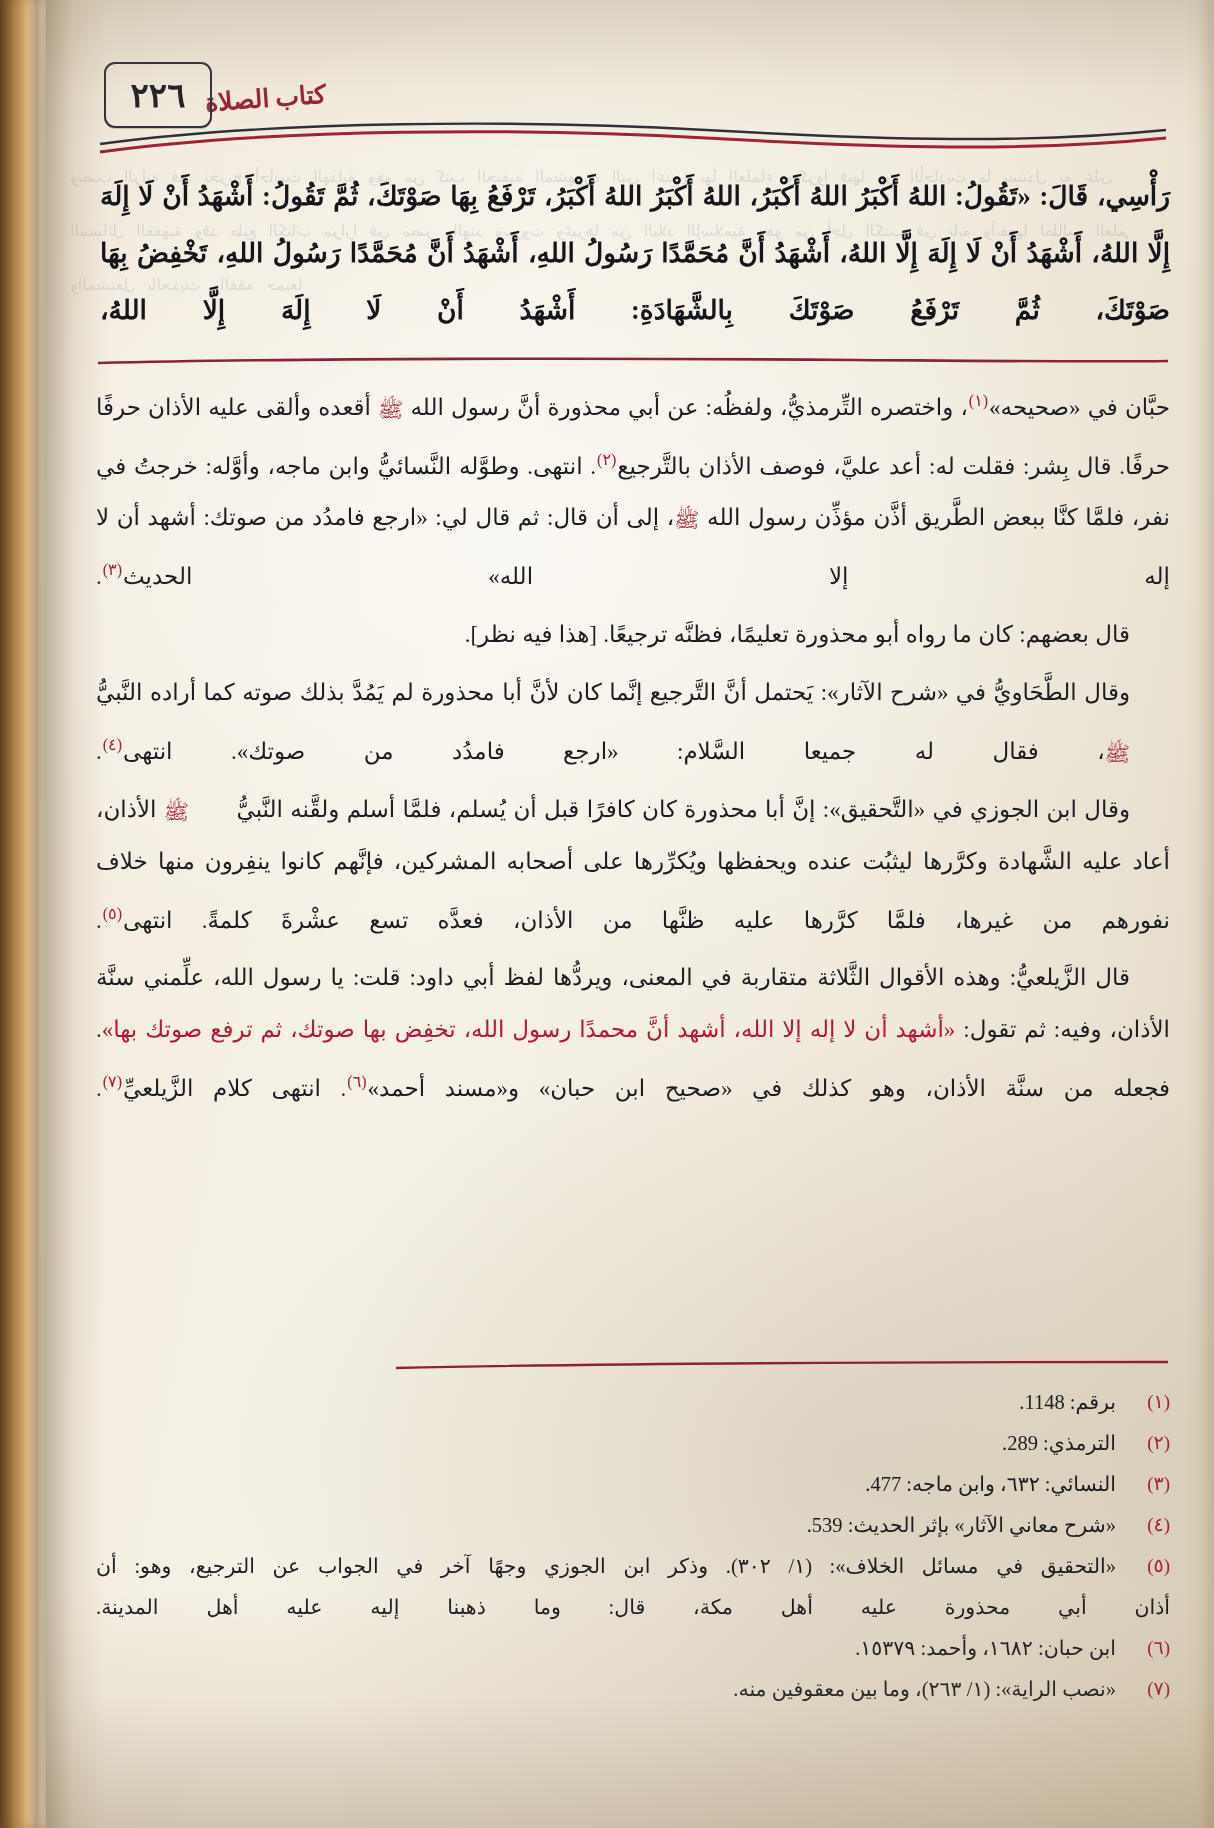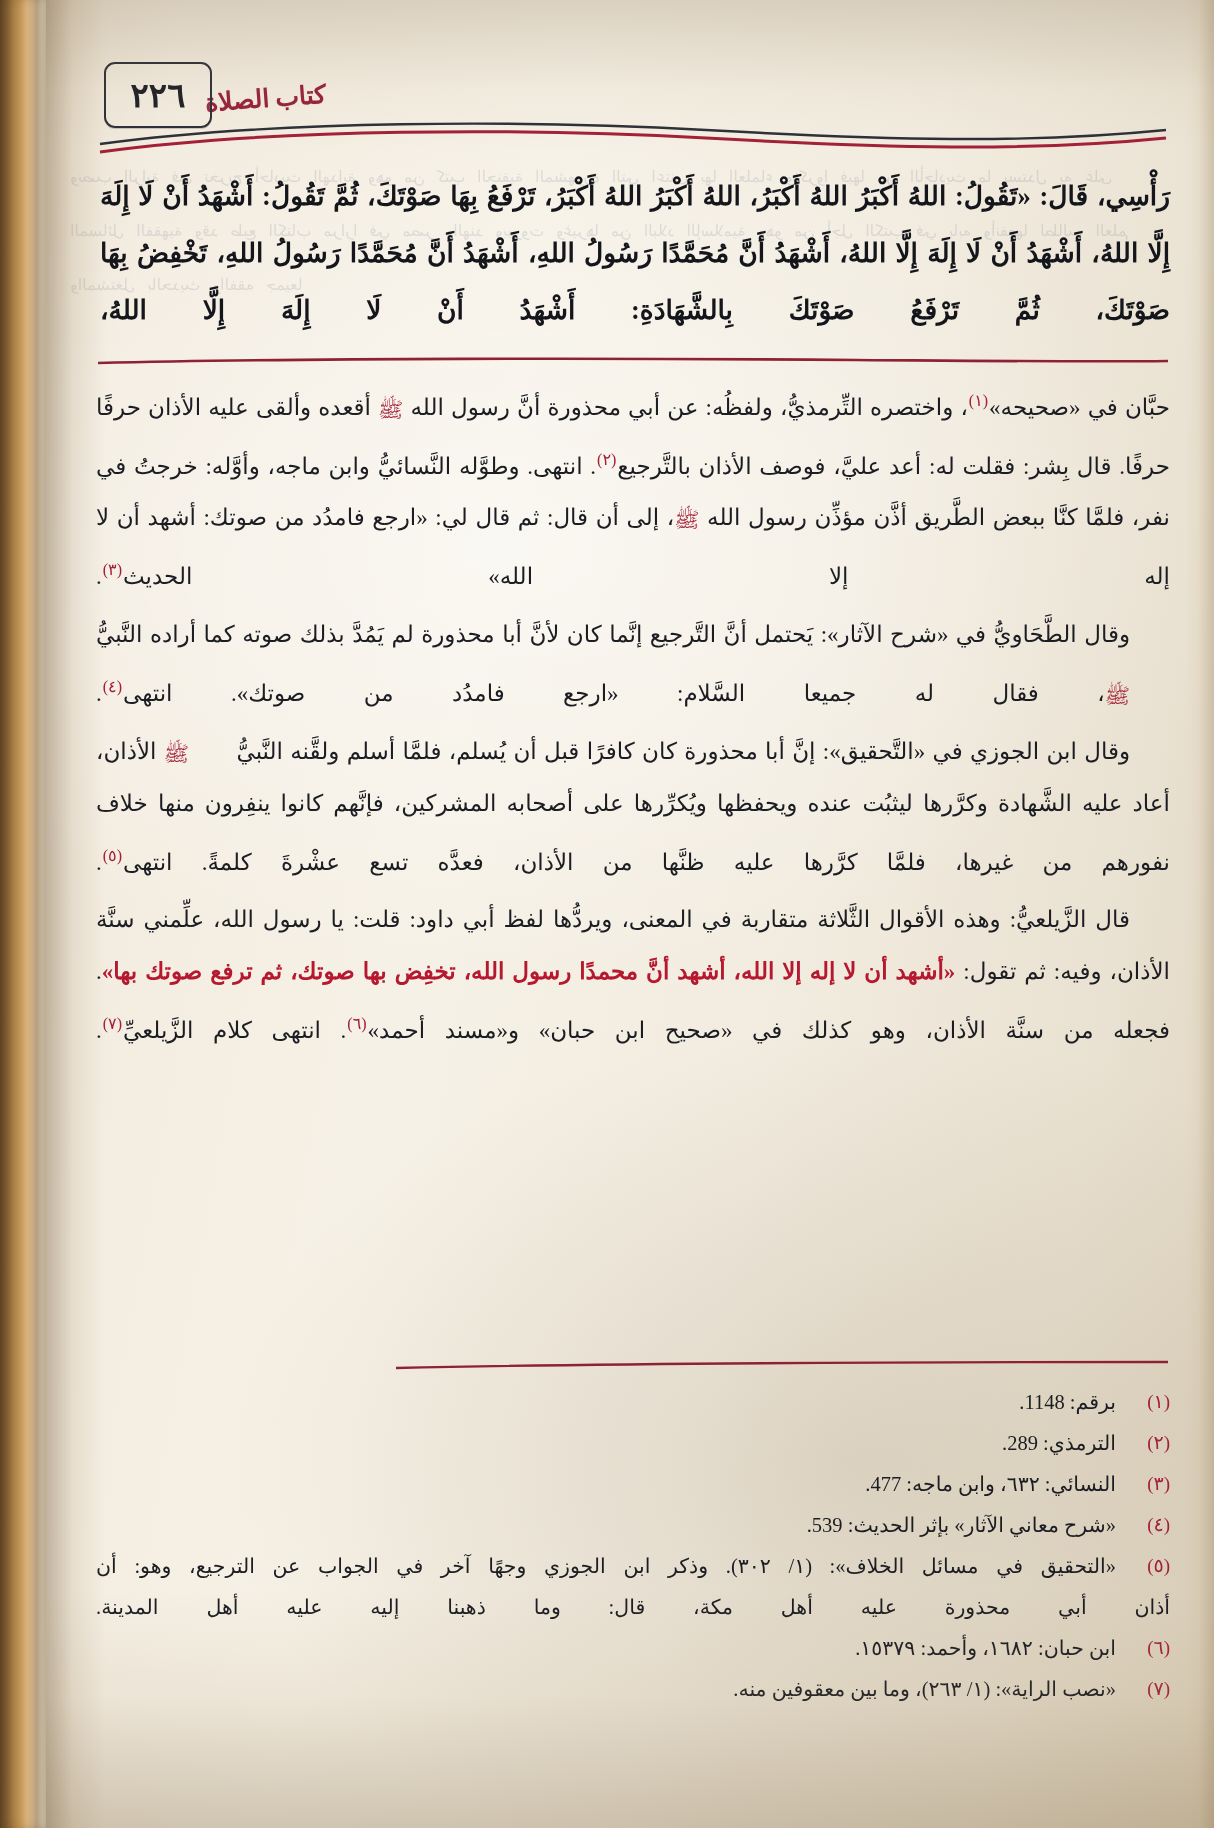--- a/index.html
+++ b/index.html
@@ -166,21 +166,21 @@
   }
   .salla {
     color: #a32038;
     font-size: 21px;
     line-height: 1;
     display: inline-block;
     transform: translateY(2px);
   }
   .red-quote {
     color: #b5182f;
-    font-weight: bold;
+    font-weight: normal;
   }
 
   
   .footnotes {
     position: absolute;
     left: 0;
     right: 0;
     bottom: 118px;
   }
   .fn-sep { height: 10px; margin-bottom: 8px; }
@@ -242,20 +242,21 @@
     
     <div class="hadith">رَأْسِي، قَالَ: «تَقُولُ: اللهُ أَكْبَرُ اللهُ أَكْبَرُ، اللهُ أَكْبَرُ اللهُ أَكْبَرُ، تَرْفَعُ بِهَا صَوْتَكَ، ثُمَّ تَقُولُ: أَشْهَدُ أَنْ لَا إِلَهَ إِلَّا اللهُ، أَشْهَدُ أَنْ لَا إِلَهَ إِلَّا اللهُ، أَشْهَدُ أَنَّ مُحَمَّدًا رَسُولُ اللهِ، أَشْهَدُ أَنَّ مُحَمَّدًا رَسُولُ اللهِ، تَخْفِضُ بِهَا صَوْتَكَ، ثُمَّ تَرْفَعُ صَوْتَكَ بِالشَّهَادَةِ: أَشْهَدُ أَنْ لَا إِلَهَ إِلَّا اللهُ،</div>
 
     <svg class="rule-thin" viewBox="0 0 1074 8" preserveAspectRatio="none">
       <path d="M2,6 C200,1 520,1 760,3 C900,4 1000,5 1072,4" fill="none" stroke="#8f2135" stroke-width="2.6"></path>
     </svg>
 
     
     <div class="body">
       <p class="para no-indent"><span>حبَّان في «صحيحه»</span><sup class="fn-ref">(١)</sup><span>، واختصره التِّرمذيُّ، ولفظُه: عن أبي محذورة أنَّ رسول الله </span><span class="salla">ﷺ</span><span> أقعده وألقى عليه الأذان حرفًا حرفًا. قال بِشر: فقلت له: أعد عليَّ، فوصف الأذان بالتَّرجيع</span><sup class="fn-ref">(٢)</sup><span>. انتهى. وطوَّله النَّسائيُّ وابن ماجه، وأوَّله: خرجتُ في نفر، فلمَّا كنَّا ببعض الطَّريق أذَّن مؤذِّن رسول الله </span><span class="salla">ﷺ</span><span>، إلى أن قال: ثم قال لي: «ارجع فامدُد من صوتك: أشهد أن لا إله إلا الله» الحديث</span><sup class="fn-ref">(٣)</sup><span>.</span></p>
+      <p class="para last-free"><span>قال بعضهم: كان ما رواه أبو محذورة تعليمًا، فظنَّه ترجيعًا. [هذا فيه نظر].</span></p>
       <p class="para"><span>وقال الطَّحَاويُّ في «شرح الآثار»: يَحتمل أنَّ التَّرجيع إنَّما كان لأنَّ أبا محذورة لم يَمُدَّ بذلك صوته كما أراده النَّبيُّ </span><span class="salla">ﷺ</span><span>، فقال له جميعا السَّلام: «ارجع فامدُد من صوتك». انتهى</span><sup class="fn-ref">(٤)</sup><span>.</span></p>
       <p class="para"><span>وقال ابن الجوزي في «التَّحقيق»: إنَّ أبا محذورة كان كافرًا قبل أن يُسلم، فلمَّا أسلم ولقَّنه النَّبيُّ </span><span class="salla">ﷺ</span><span> الأذان، أعاد عليه الشَّهادة وكرَّرها ليثبُت عنده ويحفظها ويُكرِّرها على أصحابه المشركين، فإنَّهم كانوا ينفِرون منها خلاف نفورهم من غيرها، فلمَّا كرَّرها عليه ظنَّها من الأذان، فعدَّه تسع عشْرةَ كلمةً. انتهى</span><sup class="fn-ref">(٥)</sup><span>.</span></p>
       <p class="para"><span>قال الزَّيلعيُّ: وهذه الأقوال الثَّلاثة متقاربة في المعنى، ويردُّها لفظ أبي داود: قلت: يا رسول الله، علِّمني سنَّة الأذان، وفيه: ثم تقول: </span><span class="red-quote">«أشهد أن لا إله إلا الله، أشهد أنَّ محمدًا رسول الله، تخفِض بها صوتك، ثم ترفع صوتك بها»</span><span>. فجعله من سنَّة الأذان، وهو كذلك في «صحيح ابن حبان» و«مسند أحمد»</span><sup class="fn-ref">(٦)</sup><span>. انتهى كلام الزَّيلعيِّ</span><sup class="fn-ref">(٧)</sup><span>.</span></p>
     </div>
 
     
     <div class="footnotes">
       <svg class="fn-sep" viewBox="0 0 1074 10" preserveAspectRatio="none">
         <path d="M300,8 C520,3 820,2 1072,2" fill="none" stroke="#8f2135" stroke-width="2.4"></path>
       </svg>

